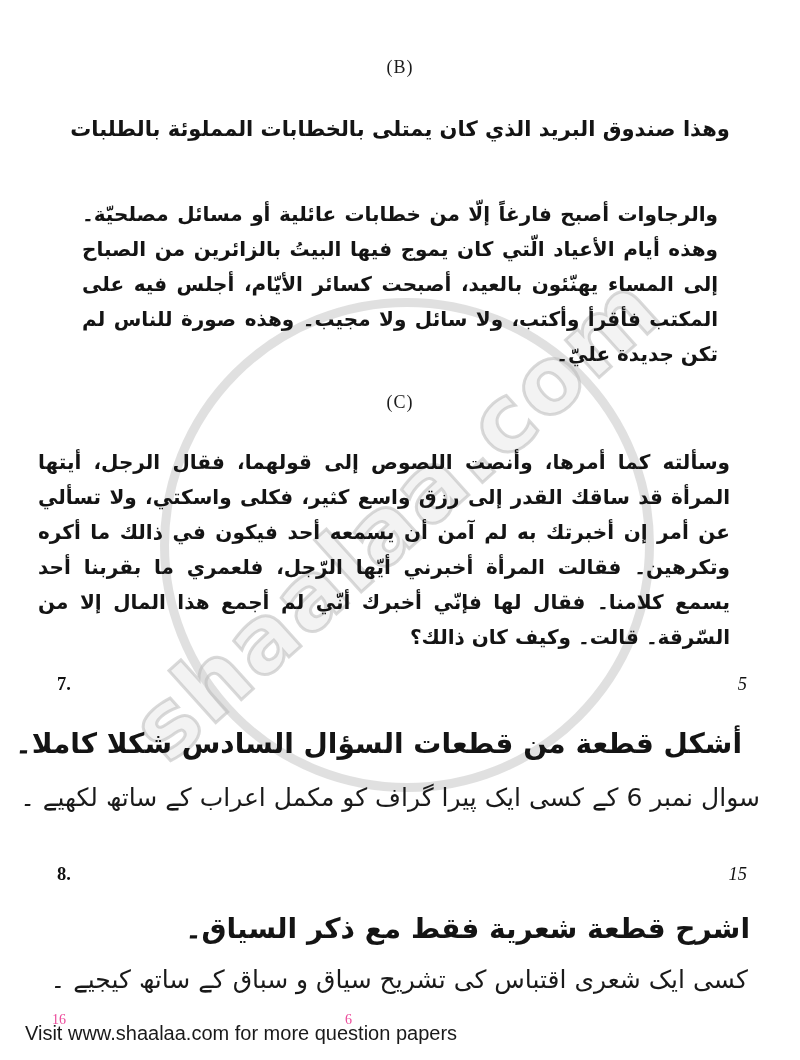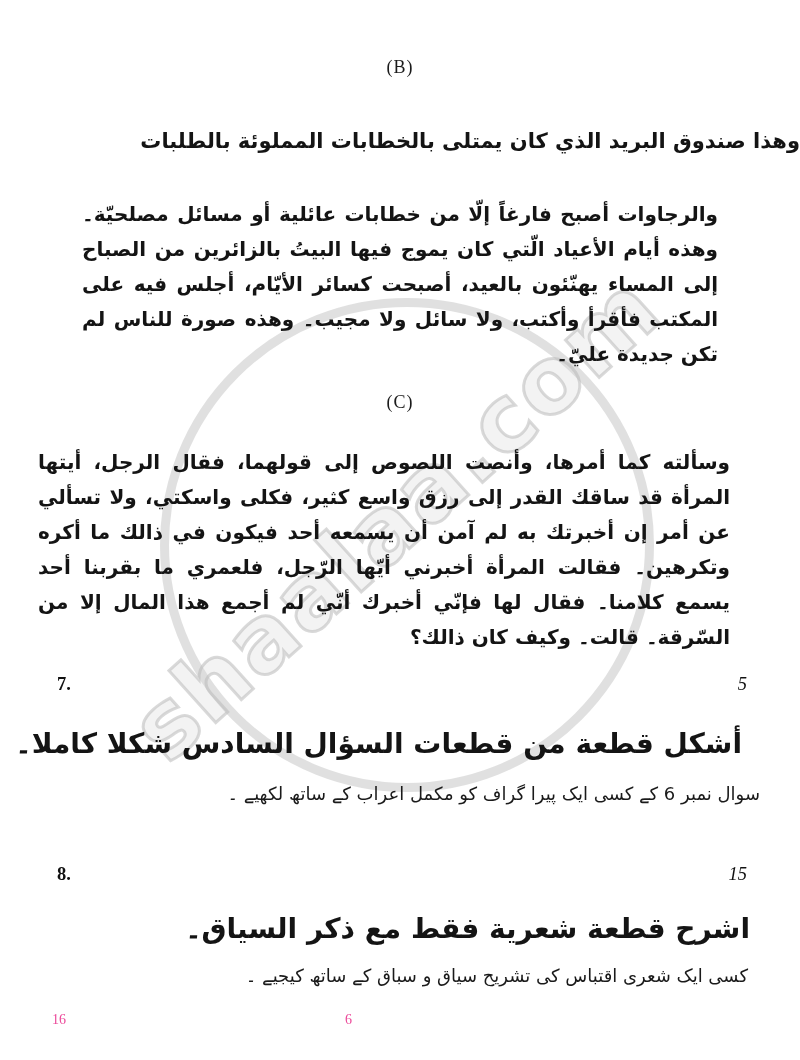--- a/index.html
+++ b/index.html
@@ -17,32 +17,32 @@
   .layer{position:absolute;left:0;top:0;width:100%;height:100%;z-index:1;}
 
   
   .sec-label{position:absolute;left:0;width:100%;text-align:center;
              font-size:18px;letter-spacing:1px;color:#1b1b1b;}
   .sec-b{top:57px;}
   .sec-c{top:392px;}
 
   
   .ar{font-family:"DejaVu Sans",sans-serif;direction:rtl;unicode-bidi:plaintext;color:#141414;}
-  .ar-heading{position:absolute;left:0;top:117px;width:100%;text-align:right;
-              font-size:21px;font-weight:700;white-space:nowrap;margin-top:12px;}
+  .ar-heading{position:absolute;left:0;top:117px;width:100%;text-align:center;
+              font-size:21px;font-weight:700;white-space:nowrap;}
   .ar-para{position:absolute;font-weight:700;font-size:20px;line-height:35px;
            text-align:justify;}
   .para-b{left:82px;top:197px;width:636px;}
   .para-c{left:38px;top:445px;width:692px;}
 
   .ar-line{position:absolute;font-weight:700;font-size:28px;white-space:nowrap;text-align:right;}
   .q7-ar{right:58px;top:727px;}
   .q8-ar{right:50px;top:912px;}
   .ur-line{position:absolute;font-family:"DejaVu Sans",sans-serif;direction:rtl;
-           font-size:18px;white-space:nowrap;text-align:right;color:#1a1a1a;}
+           font-size:25px;white-space:nowrap;text-align:right;color:#1a1a1a;}
   .q7-ur{right:40px;top:783px;}
   .q8-ur{right:52px;top:965px;}
 
   
   .q-row{position:absolute;left:57px;right:53px;display:flex;align-items:baseline;
          font-size:18.5px;color:#111;}
   .q7-row{top:674px;}
   .q8-row{top:864px;}
   .q-num{font-weight:700;width:56px;flex:0 0 56px;}
   .q-bold{font-weight:700;font-style:italic;}
@@ -81,15 +81,16 @@
 
     <div class="q-row q8-row">
       <span class="q-num">8.</span>
       <span class="q-marks">15</span>
     </div>
     <div class="ar ar-line q8-ar" dir="rtl">اشرح قطعة شعرية فقط مع ذكر السياق۔</div>
     <div class="ur-line q8-ur" dir="rtl">کسی ایک شعری اقتباس کی تشریح سیاق و سباق کے ساتھ کیجیے ۔</div>
 
     <div class="pg-num pg-left">16</div>
     <div class="pg-num pg-right">6</div>
+    <div class="promo">Visit www.shaalaa.com for more question papers</div>
 
   </div>
 </div>
 
 </body></html>

